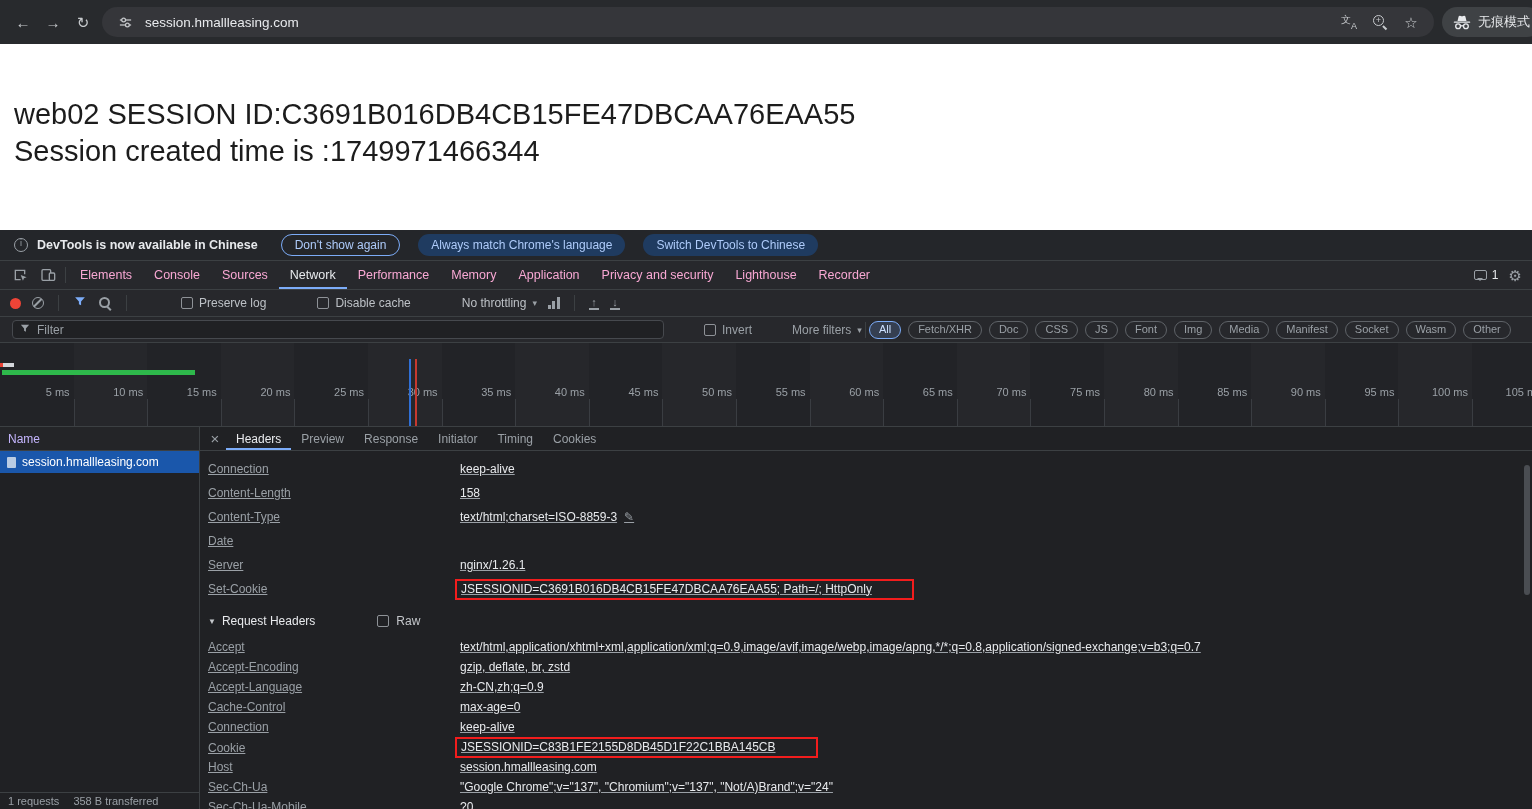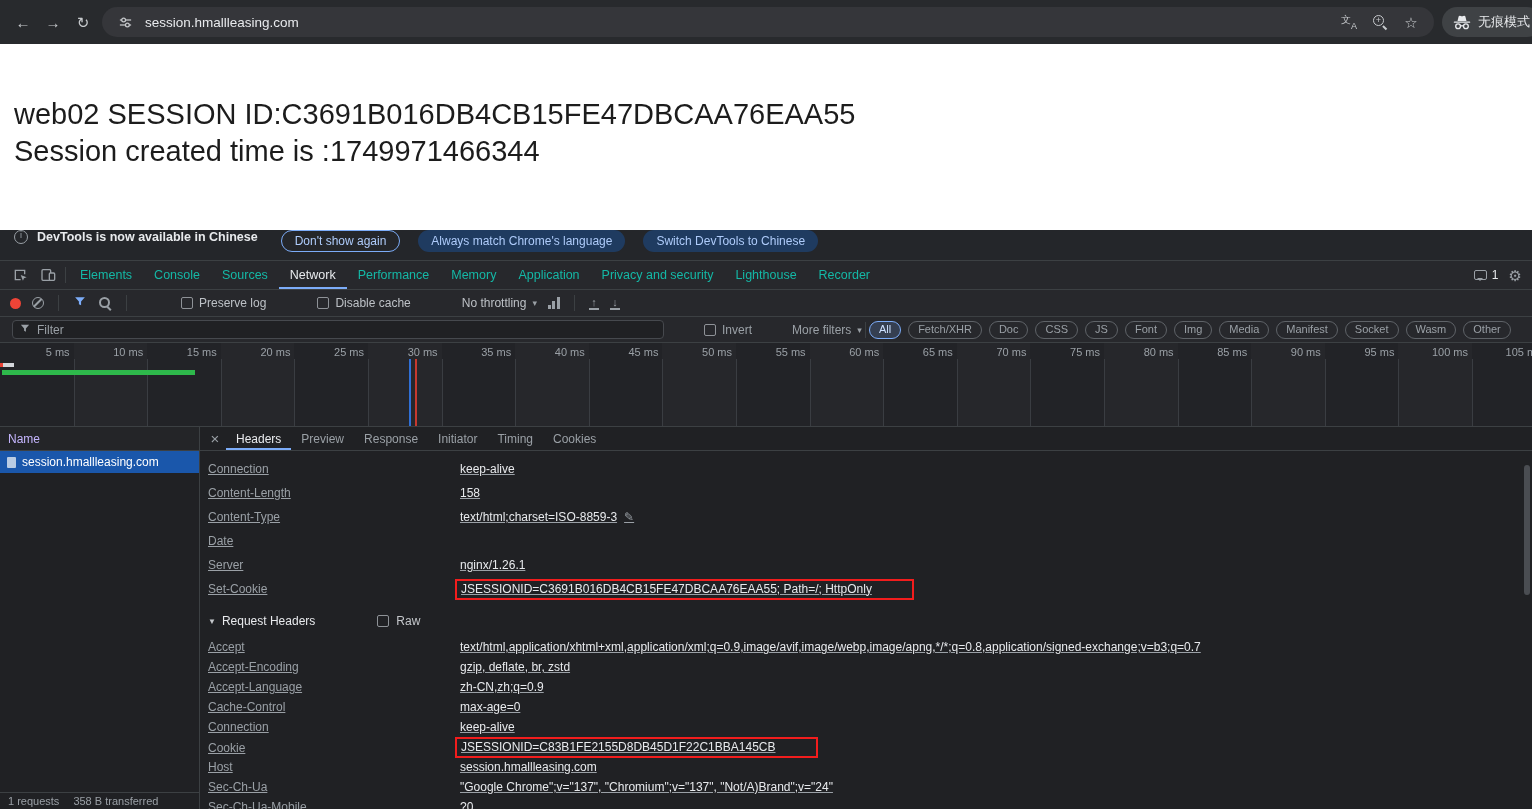--- a/index.html
+++ b/index.html
@@ -25,33 +25,33 @@
 
 
 .page{height:186px;background:#fff;padding:52px 0 0 14px;color:#1c1c1c;}
 .page .line{font-size:29px;line-height:37px;}
 
 
 .devtools{height:579px;background:#202124;color:#9aa0a6;font-size:12px;display:flex;flex-direction:column;}
 .vdiv{width:1px;height:16px;background:#3c4043;margin:0 3px;flex:0 0 auto;}
 
 
-.infobar{height:31px;flex:0 0 auto;border-bottom:1px solid #3c4043;background:#24262a;display:flex;gap:9px;padding:0 14px;}
+.infobar{height:31px;flex:0 0 auto;border-bottom:1px solid #3c4043;background:#24262a;display:flex;align-items:center;gap:9px;padding:0 14px;}
 .icon-info{width:14px;height:14px;border:1.5px solid #9aa0a6;border-radius:50%;position:relative;flex:0 0 auto;}
 .icon-info::after{content:"i";position:absolute;left:0;right:0;top:-1px;text-align:center;font-size:9px;color:#9aa0a6;}
 .infobar-msg{color:#e8eaed;font-size:12.5px;margin-right:14px;font-weight:bold;}
 .ib-btn{height:22px;border-radius:12px;padding:0 13px;font-size:12px;display:flex;align-items:center;margin-right:9px;}
 .ib-btn.outline{border:1px solid #7cacf8;color:#aecbfa;background:transparent;}
 .ib-btn.tonal{background:#1f3b60;color:#aecbfa;}
 
 
 .tabbar{height:29px;flex:0 0 auto;border-bottom:1px solid #3c4043;background:#27282c;display:flex;align-items:center;padding:0 6px;}
 .tool-ic{width:28px;height:100%;display:flex;align-items:center;justify-content:center;flex:0 0 auto;}
 .tabs-wrap{display:flex;height:100%;}
-.tab{padding:0 11px;height:100%;display:flex;align-items:center;color:#14b8a6;font-size:12.5px;white-space:nowrap;}
+.tab{padding:0 11px;height:100%;display:flex;align-items:center;color:#f9a8d4;font-size:12.5px;white-space:nowrap;}
 .tab.active{color:#e8eaed;box-shadow:inset 0 -2px 0 #7cacf8;}
 .tabbar-right{margin-left:auto;display:flex;align-items:center;gap:10px;padding-right:4px;}
 .issues{display:flex;align-items:center;gap:5px;color:#e8eaed;}
 .icon-bubble{width:13px;height:10px;border:1.5px solid #9aa0a6;border-radius:2px;position:relative;}
 .icon-bubble::after{content:"";position:absolute;left:2px;bottom:-5px;border:3px solid transparent;border-top-color:#9aa0a6;}
 
 
 .nettoolbar{height:27px;flex:0 0 auto;border-bottom:1px solid #3c4043;background:#27282c;display:flex;align-items:center;gap:11px;padding:0 10px;color:#bdc1c6;}
 .icon-record{width:11px;height:11px;border-radius:50%;background:#ee4437;flex:0 0 auto;}
 .icon-clear{position:relative;width:12px;height:12px;border:1.5px solid #9aa0a6;border-radius:50%;flex:0 0 auto;}
@@ -75,21 +75,21 @@
 .filter-box{width:652px;height:19px;border:1px solid #46494e;border-radius:4px;background:#202124;display:flex;align-items:center;gap:6px;padding:0 6px;}
 .filter-box input{flex:1;background:transparent;border:none;outline:none;color:#e8eaed;font-size:12px;font-family:inherit;}
 .filter-box input::placeholder{color:#9aa0a6;}
 .pills{display:flex;gap:7px;align-items:center;}
 .pill{border:1px solid #5f6368;border-radius:10px;padding:2.5px 9px;font-size:11px;color:#9aa0a6;line-height:1;background:transparent;font-family:inherit;white-space:nowrap;}
 .pill.active{border-color:#7cacf8;color:#cde0fe;background:rgba(124,172,248,.18);}
 
 
 .timeline{height:84px;flex:0 0 auto;border-bottom:1px solid #3c4043;position:relative;overflow:hidden;
  background:repeating-linear-gradient(90deg,#222327 0px,#222327 73.6px,#26272b 73.6px,#26272b 147.2px);}
-.ticks{position:absolute;inset:0;}
+.ticks{position:absolute;inset:0;margin-top:40px;}
 .tick{position:absolute;top:0;height:100%;}
 .tline{position:absolute;left:0;top:16px;bottom:0;width:1px;background:#3a3d42;}
 .tlabel{position:absolute;top:3px;left:0;transform:translateX(calc(-100% - 4px));font-size:11px;color:#9aa0a6;white-space:nowrap;}
 .bar{position:absolute;}
 .bar.light{left:2px;top:20px;width:12px;height:4px;background:#d3d6da;}
 .bar.redtick{left:0;top:20px;width:3px;height:4px;background:#e94235;}
 .bar.green{left:2px;top:27px;width:193px;height:5px;background:#2eb84b;}
 .evt{position:absolute;top:16px;bottom:0;width:2px;}
 .evt.blue{left:409px;background:#2f6fd6;}
 .evt.red{left:415px;background:#c6392f;}

